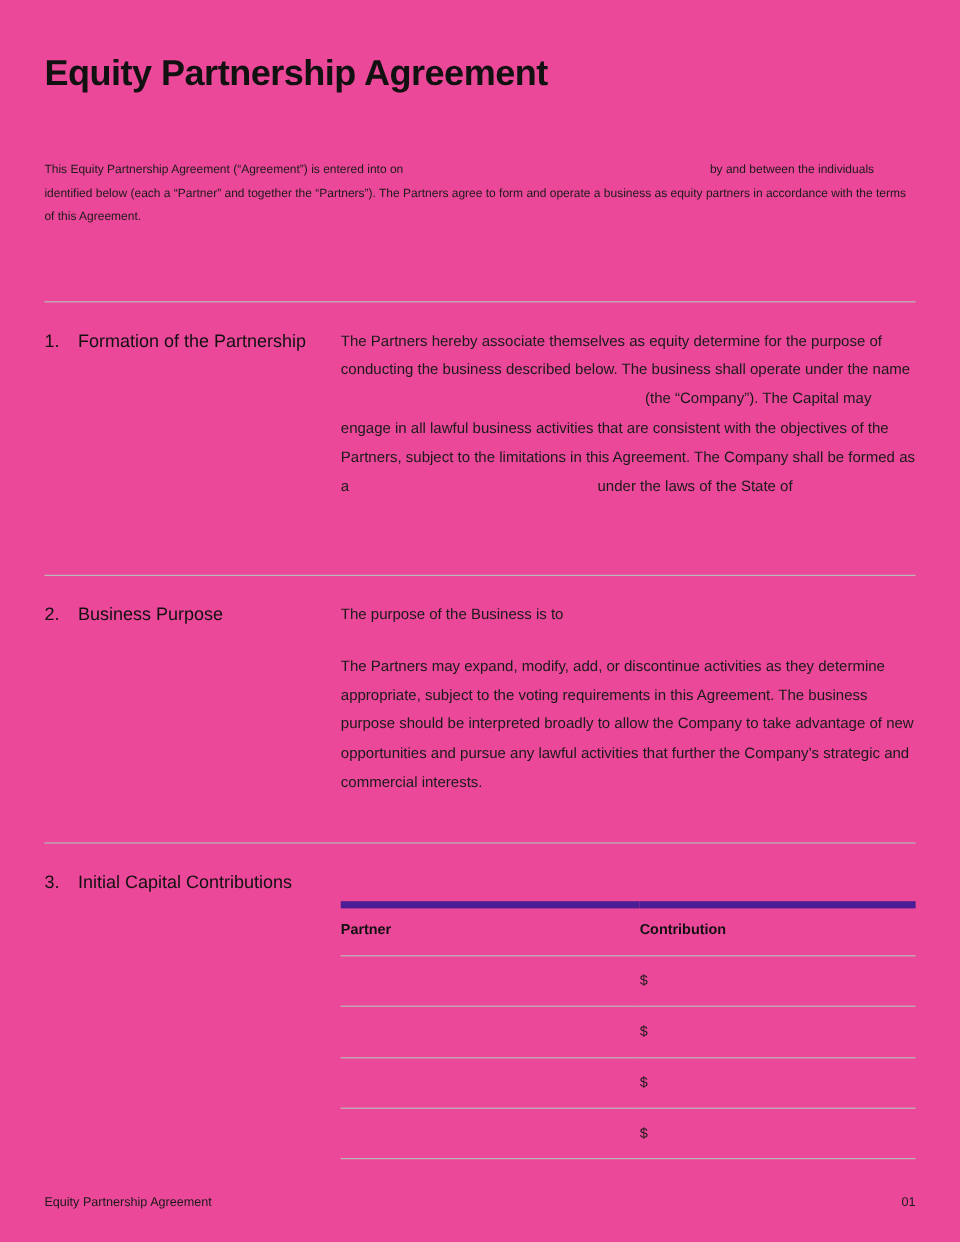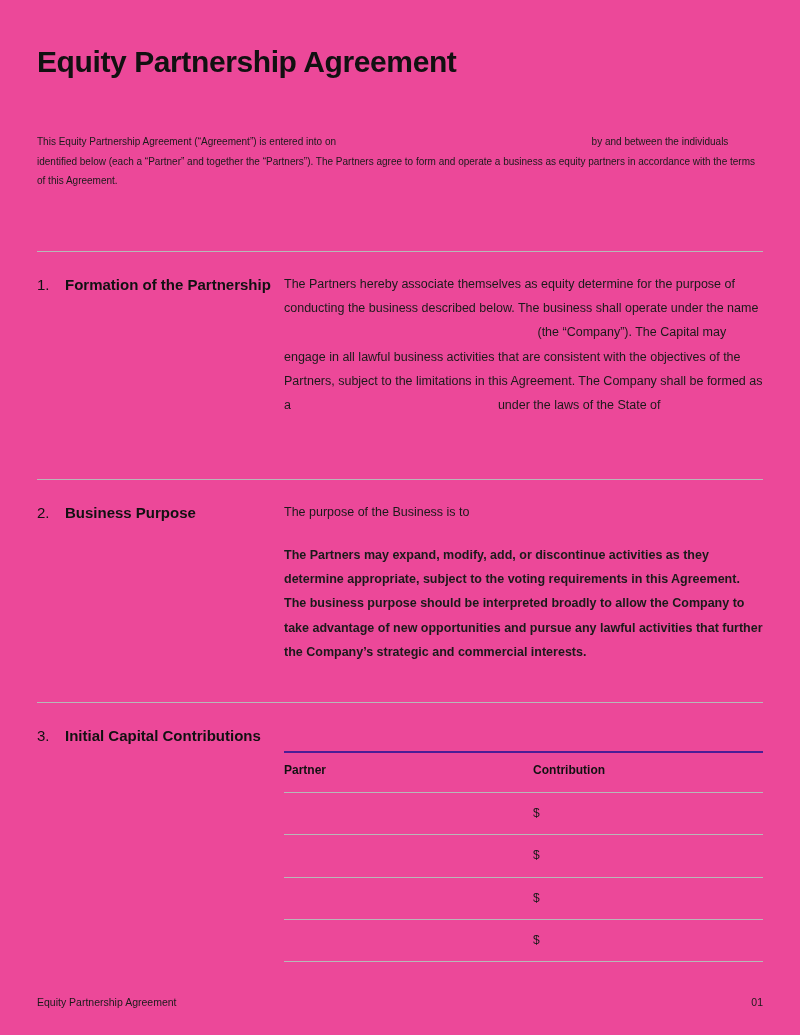--- a/index.html
+++ b/index.html
@@ -65,47 +65,46 @@
     font-size: 15px;
     line-height: 1.5;
     color: #111111;
     padding-top: 2px;
   }
   .sec-num {
     width: 28px;
     flex: 0 0 28px;
   }
   .sec-title {
-    font-weight: bold;
+    font-weight: normal;
   }
   .sec-body {
     flex: 1;
     font-size: 12.5px;
     line-height: 1.95;
     color: #1a1a1a;
   }
   .sec-body p {
     margin: 0;
   }
   .sec-body p + p {
     margin-top: 18px;
-    font-weight: bold;
   }
   .contrib-table {
     margin-top: 28px;
     width: 100%;
     border-collapse: collapse;
     font-size: 12px;
   }
   .contrib-table th {
     text-align: left;
     font-weight: bold;
     font-size: 12px;
     padding: 6px 0 9px 0;
-    border-top: 2px solid #4c1d95;
+    border-top: 6px solid #4c1d95;
     border-bottom: 1px solid #b8b8b8;
     color: #111111;
     margin-left: 16px;
   }
   .contrib-table th.col-partner { width: 52%; }
   .contrib-table td {
     padding: 9px 0 9px 0;
     border-bottom: 1px solid #b8b8b8;
     height: 13px;
     color: #1a1a1a;

